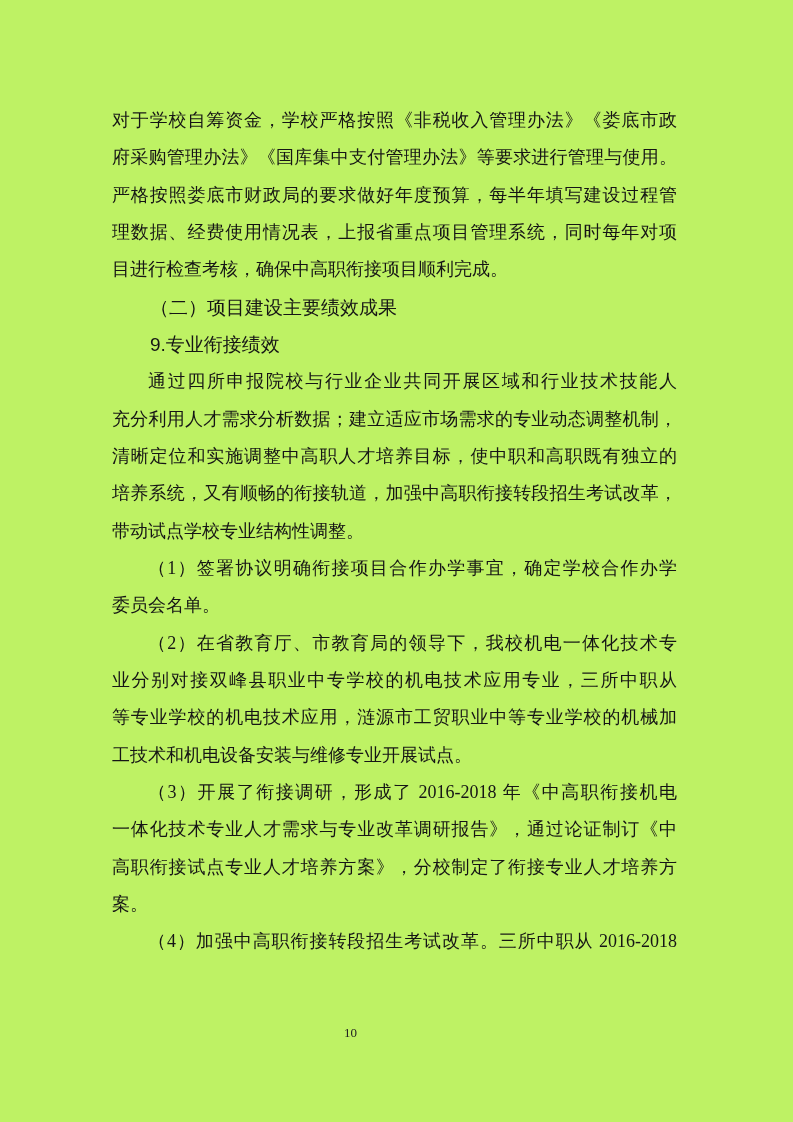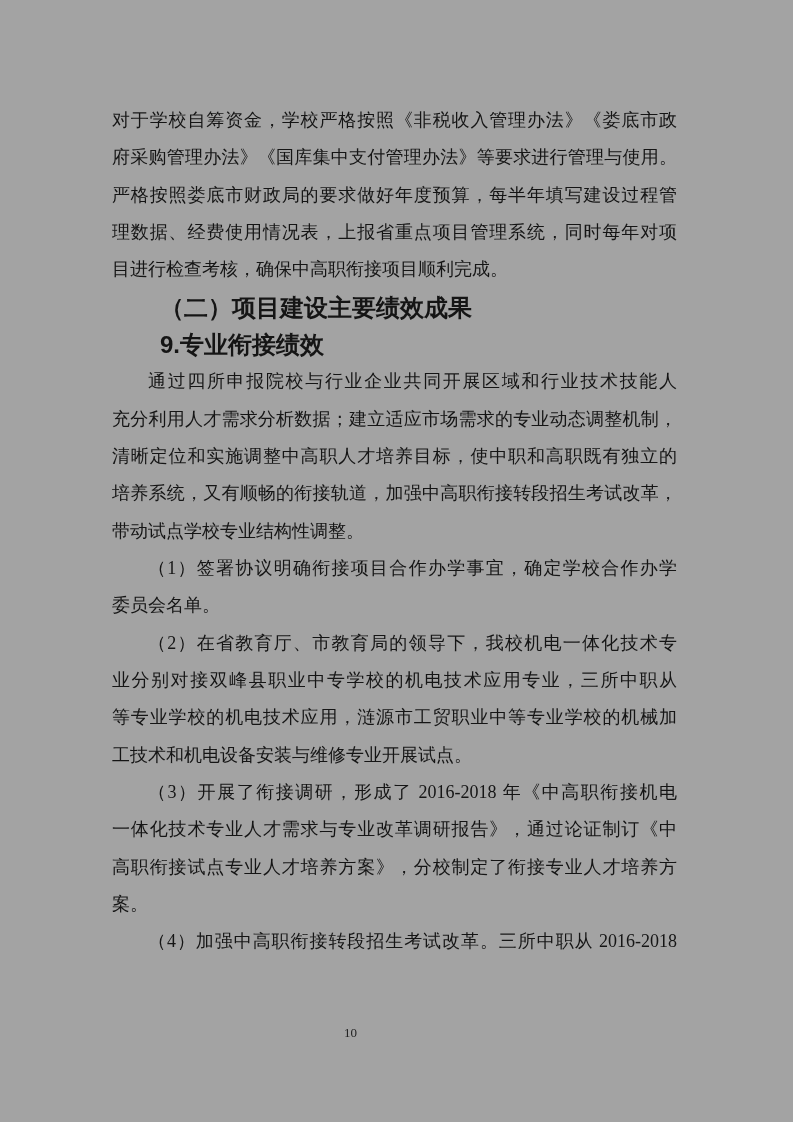--- a/index.html
+++ b/index.html
@@ -4,21 +4,21 @@
 <style>
   html, body {
     margin: 0;
     padding: 0;
     background: #ffffff;
   }
   .page {
     position: relative;
     width: 793px;
     height: 1122px;
-    background: #a3a3a3;
+    background: #bef264;
     overflow: hidden;
     color: #151515;
     font-family: "Liberation Serif", "DejaVu Serif", serif;
   }
   .content {
     position: absolute;
     left: 112px;
     top: 102px;
     width: 565px;
   }
@@ -32,22 +32,22 @@
   }
   .line.end {
     text-align: left;
     text-align-last: left;
   }
   .line.ind {
     text-indent: 2em;
   }
   .line.h-sec, .line.h-sub {
     font-family: "Liberation Sans", "DejaVu Sans", sans-serif;
-    font-weight: 700;
-    font-size: 24px;
+    font-weight: 400;
+    font-size: 19px;
     text-align: left;
     text-align-last: left;
   }
   .footer {
     position: absolute;
     top: 1025px;
     left: 0;
     width: 701px;
     text-align: center;
     font-size: 13px;

